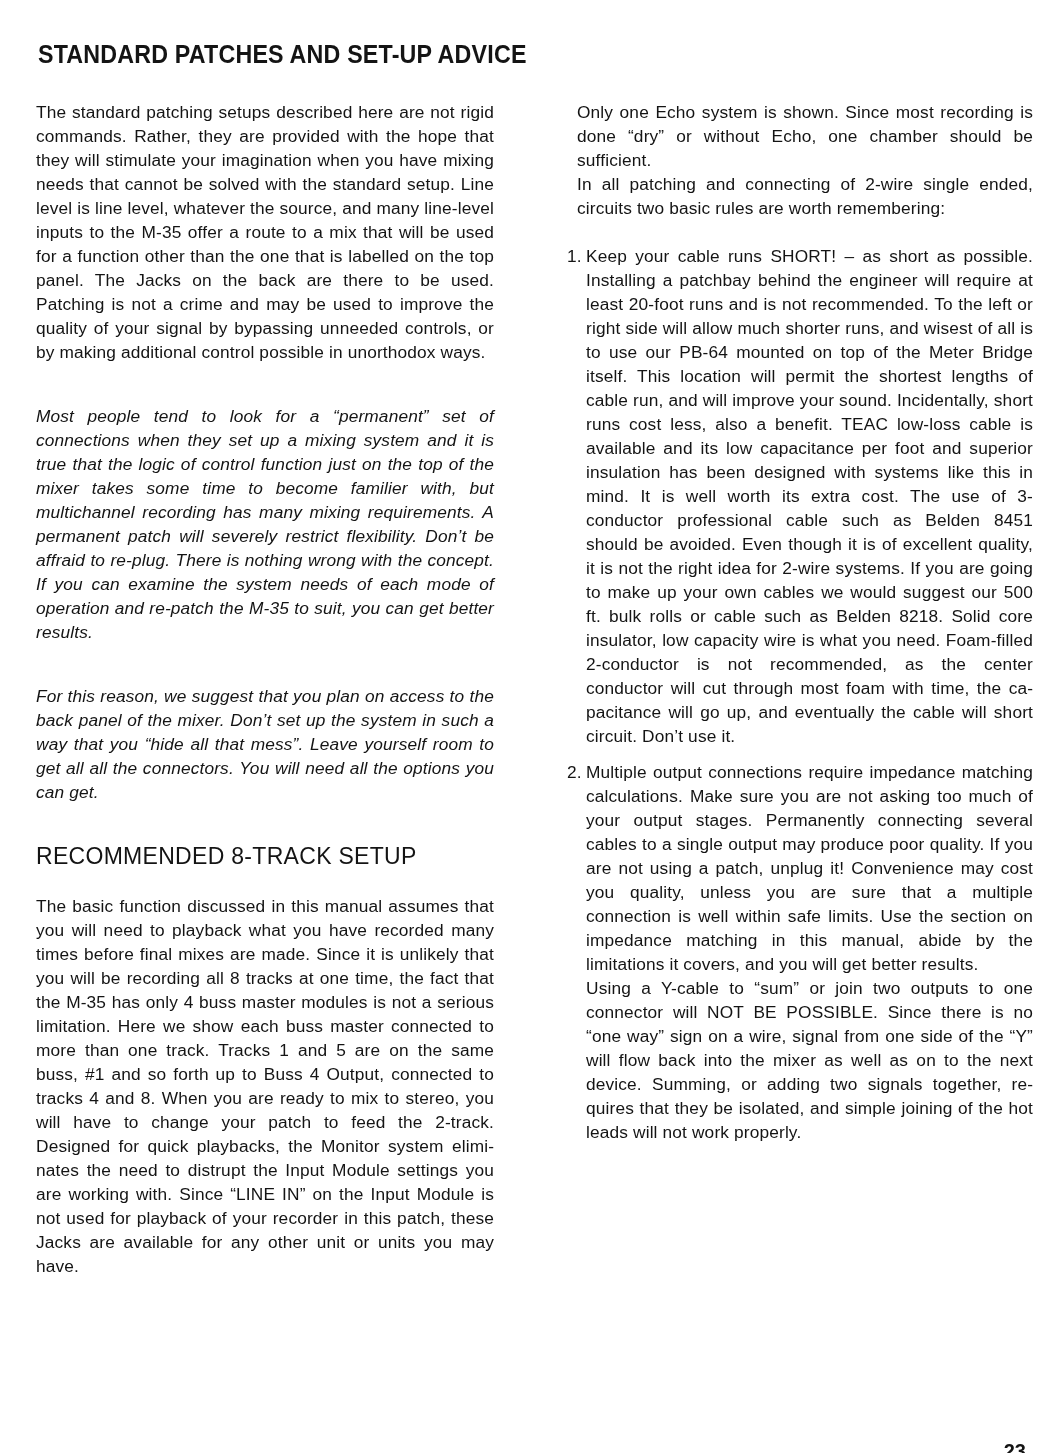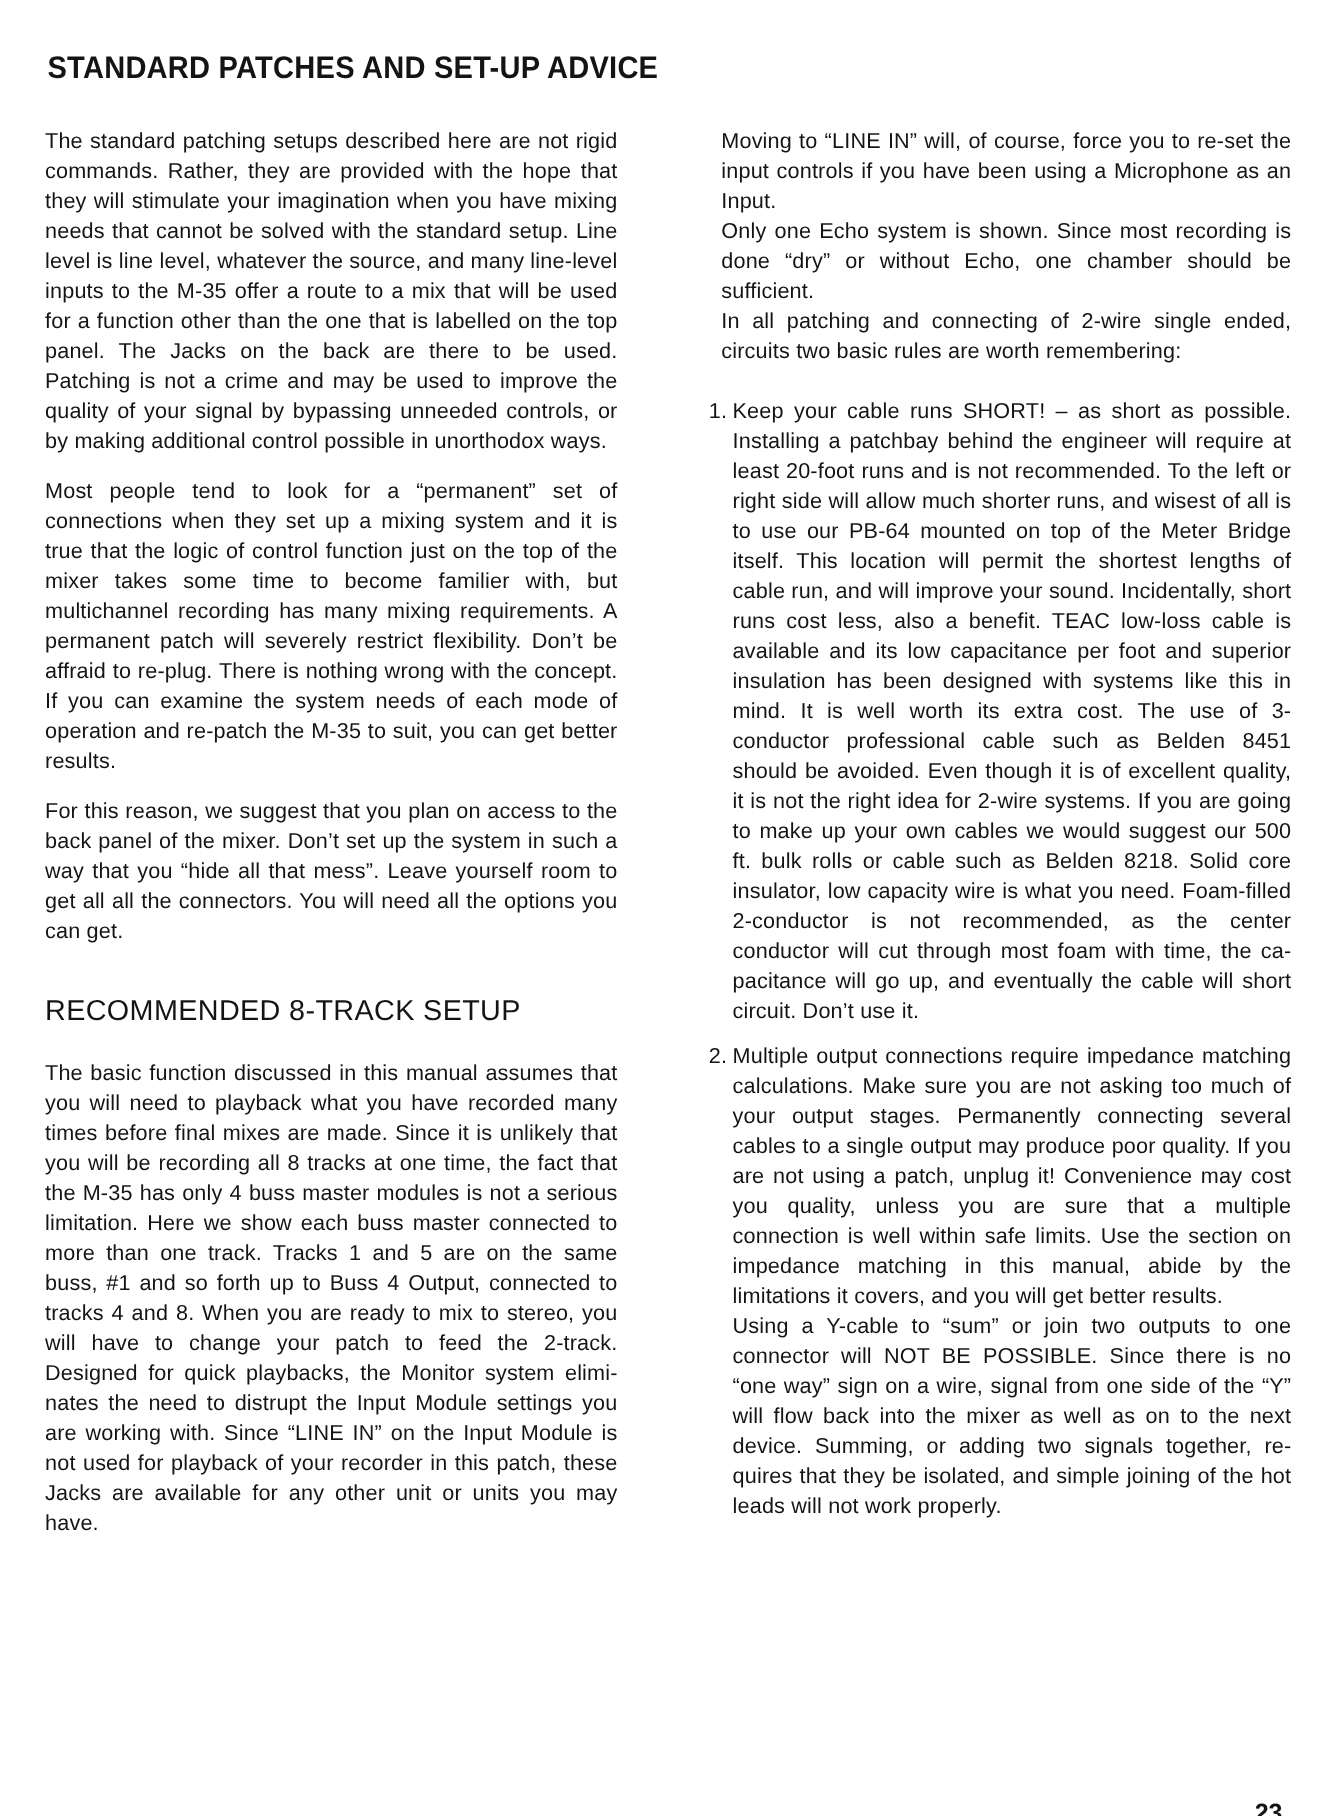--- a/index.html
+++ b/index.html
@@ -34,21 +34,21 @@
       line-height: 24px;
       letter-spacing: 0.15px;
     }
     .col-left { left: 36px; width: 458px; }
     .col-right { left: 577px; width: 456px; }
     p {
       margin: 0;
       text-align: justify;
       hyphens: manual;
     }
-    .gap { margin-top: 16px; }
+    .gap { margin-top: 40px; font-style: italic; }
     .subheading {
       margin: 40px 0 0 0;
       font-size: 23px;
       font-weight: normal;
       letter-spacing: 0.3px;
       line-height: 24px;
     }
     .after-sub { margin-top: 26px; }
     .tight { margin-top: 0; }
     ol.rules {
@@ -85,21 +85,20 @@
   <p>The standard patching setups described here are not rigid commands. Rather, they are provided with the hope that they will stimulate your im­agination when you have mixing needs that can­not be solved with the standard setup. Line level is line level, whatever the source, and many line-level inputs to the M-35 offer a route to a mix that will be used for a function other than the one that is labelled on the top panel. The Jacks on the back are there to be used. Patching is not a crime and may be used to improve the quality of your signal by bypassing unneeded controls, or by making additional control possible in un­orthodox ways.</p>
   <p class="gap">Most people tend to look for a “permanent” set of connections when they set up a mixing system and it is true that the logic of control function just on the top of the mixer takes some time to become familier with, but multichannel record­ing has many mixing requirements. A permanent patch will severely restrict flexibility. Don’t be affraid to re-plug. There is nothing wrong with the concept. If you can examine the system needs of each mode of operation and re-patch the M-35 to suit, you can get better results.</p>
   <p class="gap">For this reason, we suggest that you plan on ac­cess to the back panel of the mixer. Don’t set up the system in such a way that you “hide all that mess”. Leave yourself room to get all all the con­nectors. You will need all the options you can get.</p>
 
   <h2 class="subheading">RECOMMENDED 8-TRACK SETUP</h2>
 
   <p class="after-sub"><span>The basic function discussed in this manual as­sumes that you will need to playback what you have recorded many times before final mixes are made. Since it is unlikely that you will be record­ing all 8 tracks at one time, the fact that the M-35 has only 4 buss master modules is not a serious limitation. Here we show each buss master con­nected to more than one track. Tracks 1 and 5 are on the same buss, #1 </span><span class="u">and so forth</span><span> up to Buss 4 Output, connected to tracks 4 and 8. When you are ready to mix to stereo, you will have to change your patch to feed the 2-track. Designed for quick playbacks, the Monitor system elimi­nates the need to distrupt the Input Module set­tings you are working with. Since “LINE IN” on the Input Module is not used for playback of your recorder in this patch, these Jacks are avail­able for any other unit or units you may have.</span></p>
 </div>
 
 <div class="col col-right">
-  <p class="tight">Moving to “LINE IN” will, of course, force you to re-set the input controls if you have been using a Microphone as an Input.</p>
   <p class="tight">Only one Echo system is shown. Since most re­cording is done “dry” or without Echo, one cham­ber should be sufficient.</p>
   <p class="tight">In all patching and connecting of 2-wire single ended, circuits two basic rules are worth remem­bering:</p>
 
   <ol class="rules">
     <li>
       <span class="num">1.</span>
       <p>Keep your cable runs SHORT! – as short as possible. Installing a patchbay behind the en­gineer will require at least 20-foot runs and is not recommended. To the left or right side will allow much shorter runs, and wisest of all is to use our PB-64 mounted on top of the Meter Bridge itself. This location will permit the shortest lengths of cable run, and will im­prove your sound. Incidentally, short runs cost less, also a benefit. TEAC low-loss cable is available and its low capacitance per foot and superior insulation has been designed with sys­tems like this in mind. It is well worth its extra cost. The use of 3-conductor professional cable such as Belden 8451 should be avoided. Even though it is of excellent quality, it is not the right idea for 2-wire systems. If you are going to make up your own cables we would suggest our 500 ft. bulk rolls or cable such as Belden 8218. Solid core insulator, low capacity wire is what you need. Foam-filled 2-conductor is not recommended, as the center conductor will cut through most foam with time, the ca­pacitance will go up, and eventually the cable will short circuit. Don’t use it.</p>
     </li>
     <li>
       <span class="num">2.</span>

